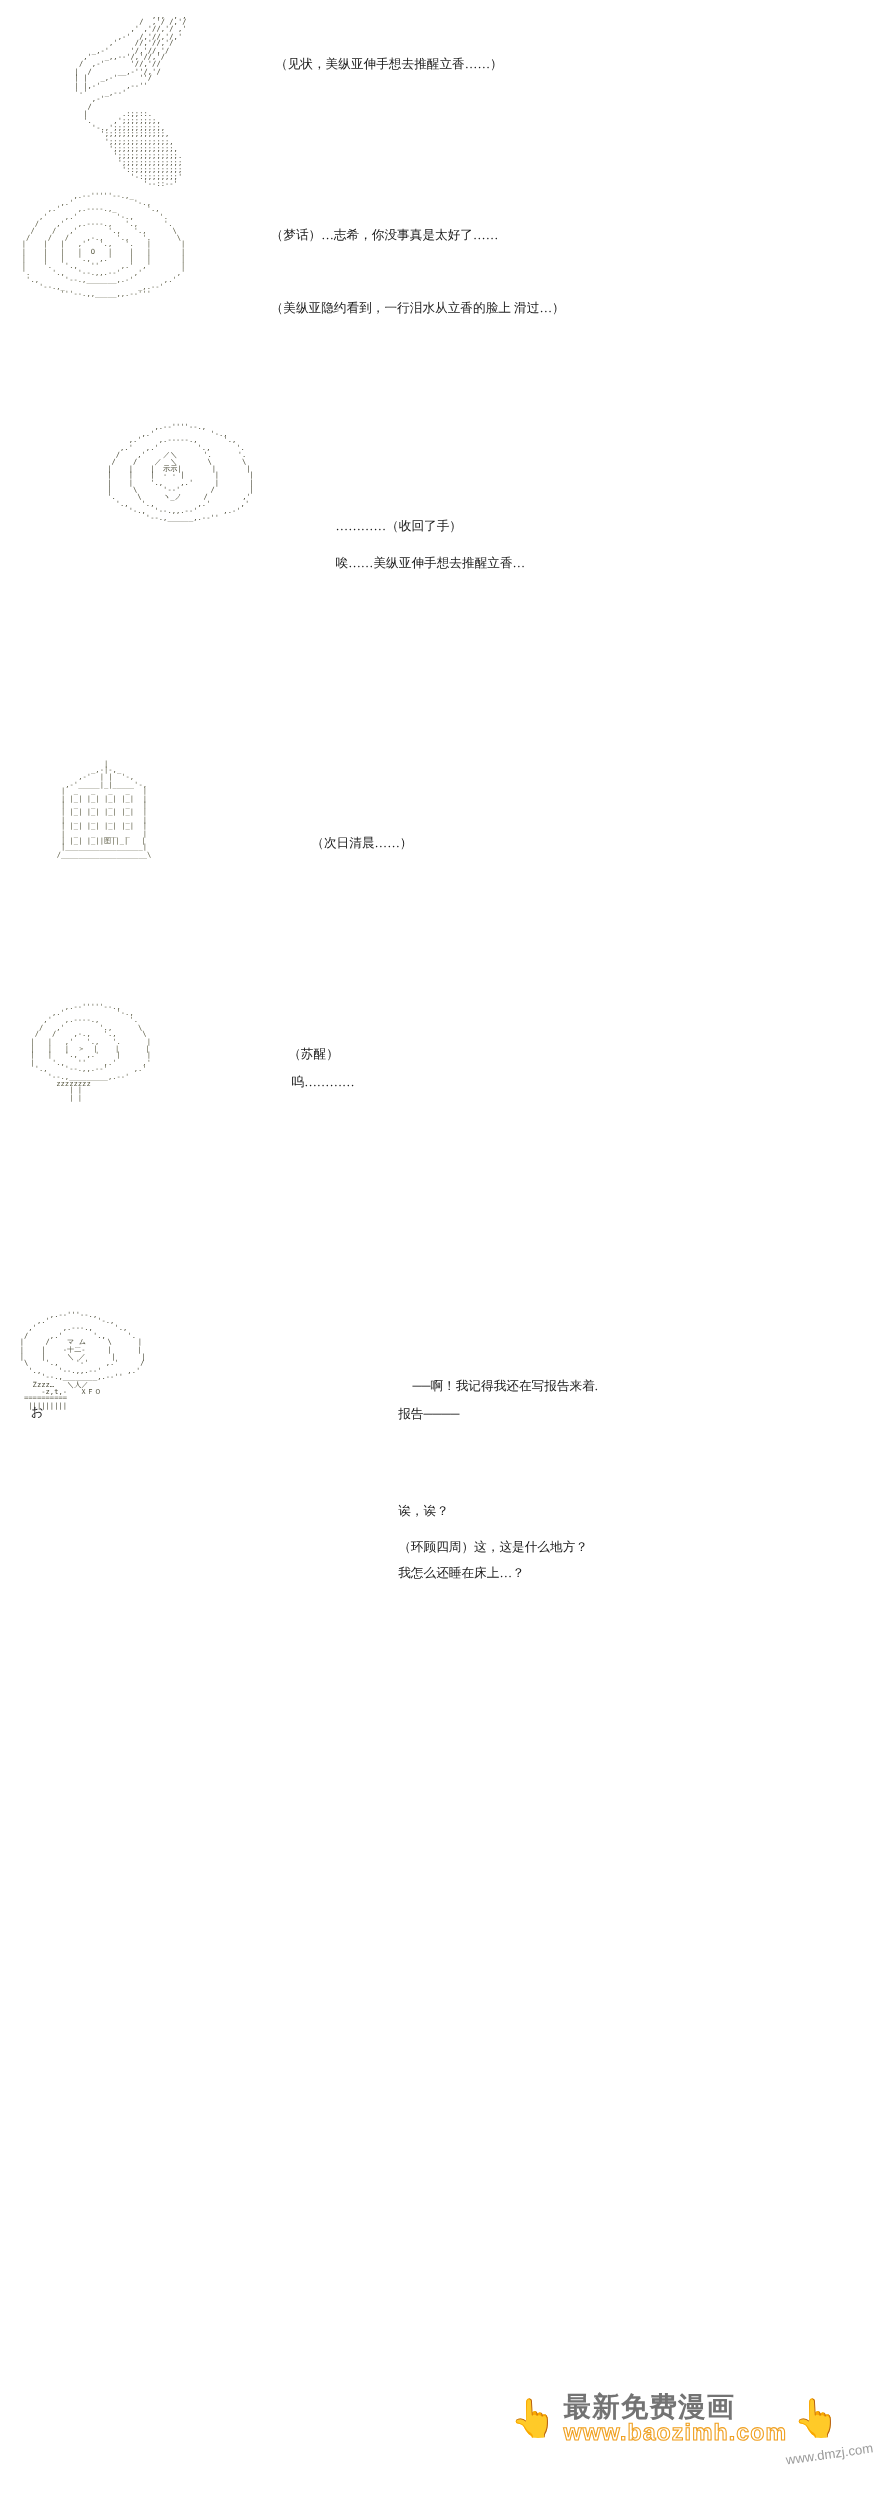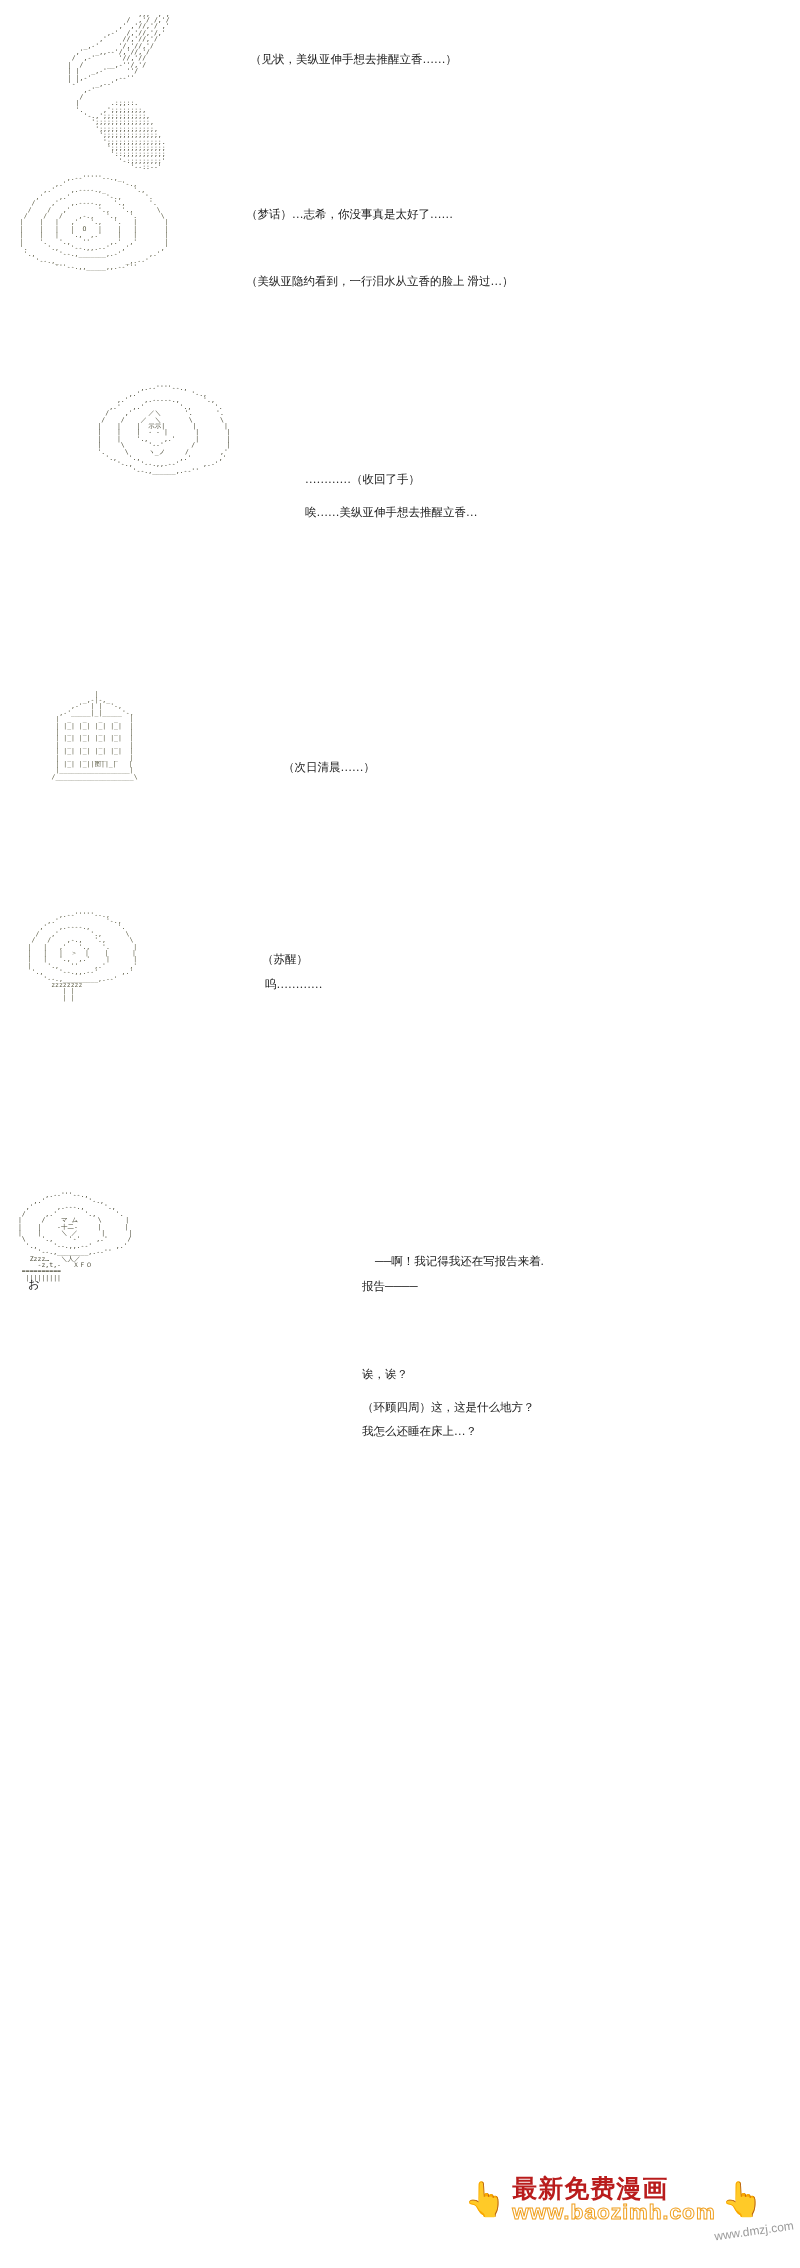--- a/index.html
+++ b/index.html
@@ -57,21 +57,21 @@
   }
   .wm-text{
     display:flex;
     flex-direction:column;
     line-height:1.05;
   }
   .wm-title{
     font-family:"Liberation Sans","DejaVu Sans",sans-serif;
     font-size:25px;
     font-weight:bold;
-    color:#b91c1c;
+    color:#737373;
     letter-spacing:1px;
     text-shadow:0 0 2px #fff;
   }
   .wm-url{
     font-family:Liberation Sans, sans-serif;
     font-size:21px;
     font-weight:bold;
     color:#ffffff;
     -webkit-text-stroke:1px #f0a020;
     letter-spacing:1px;

